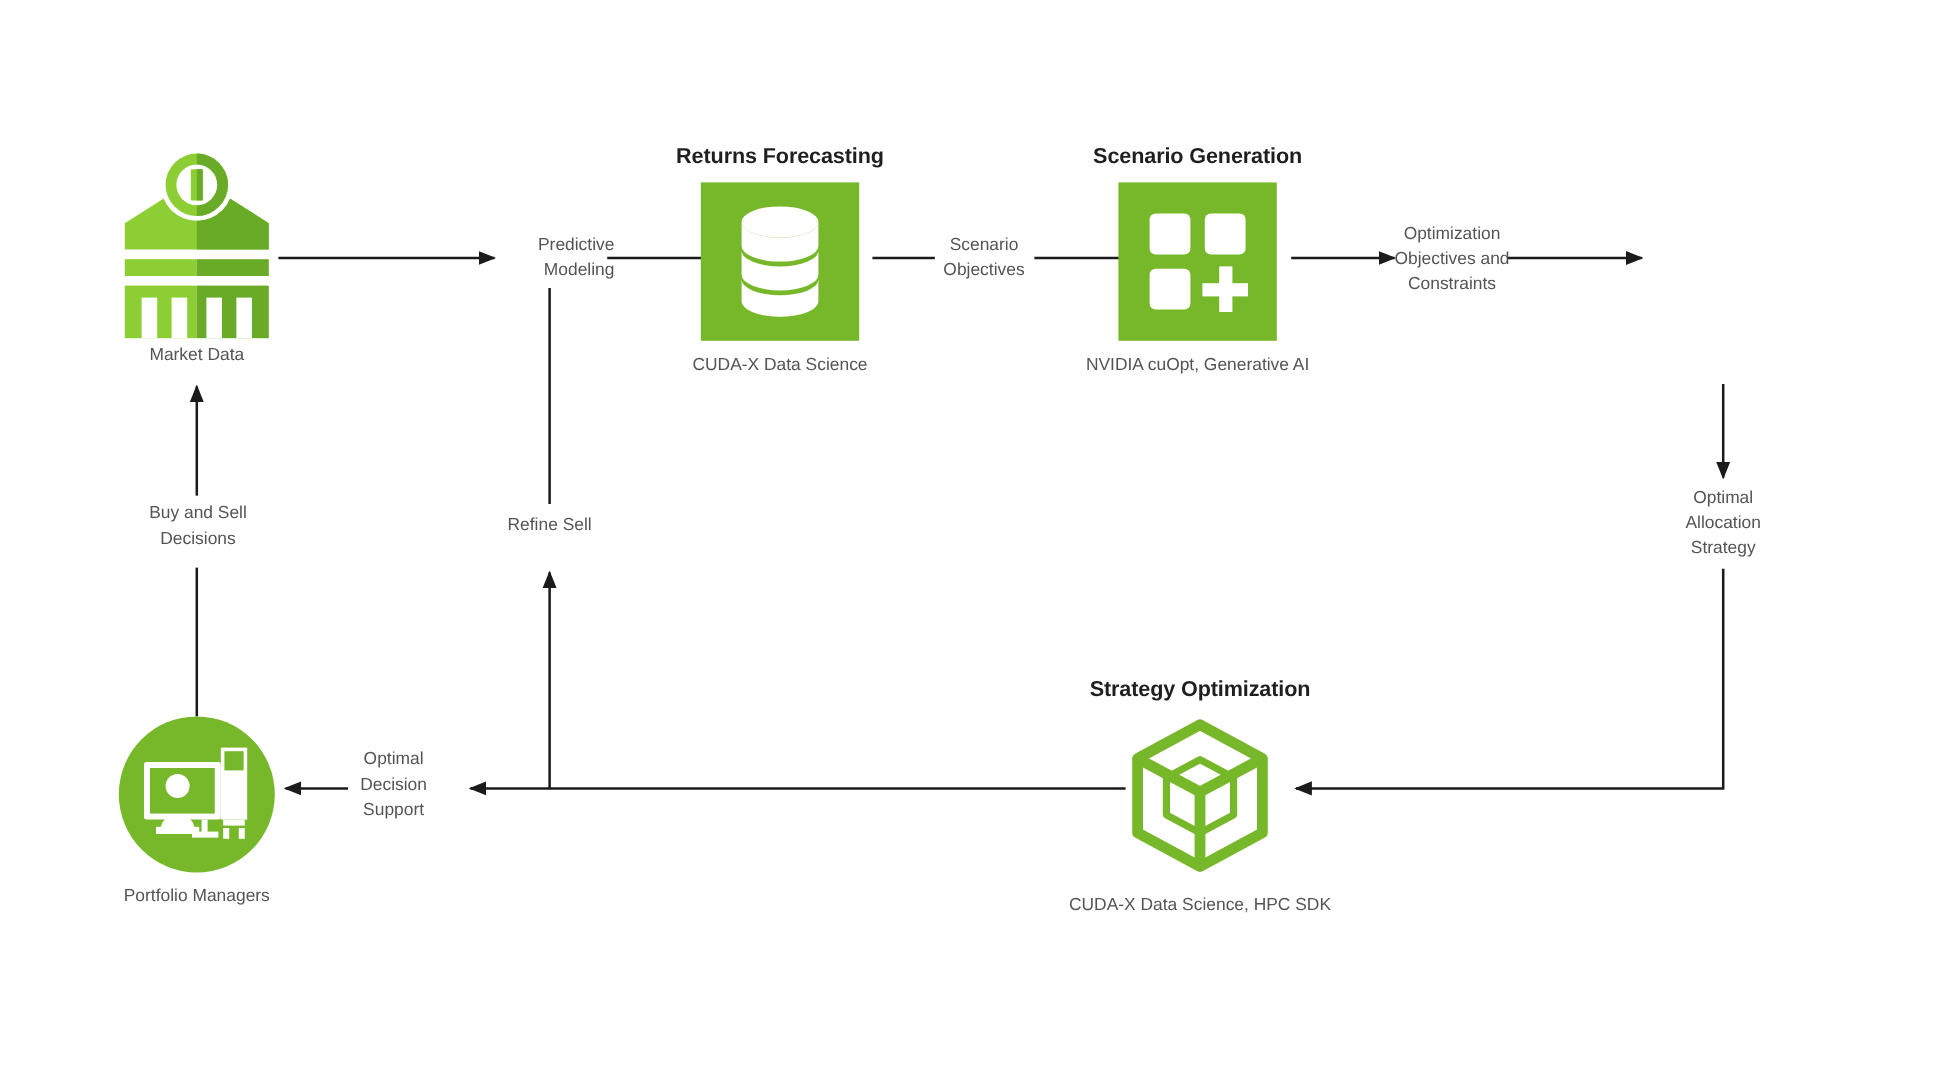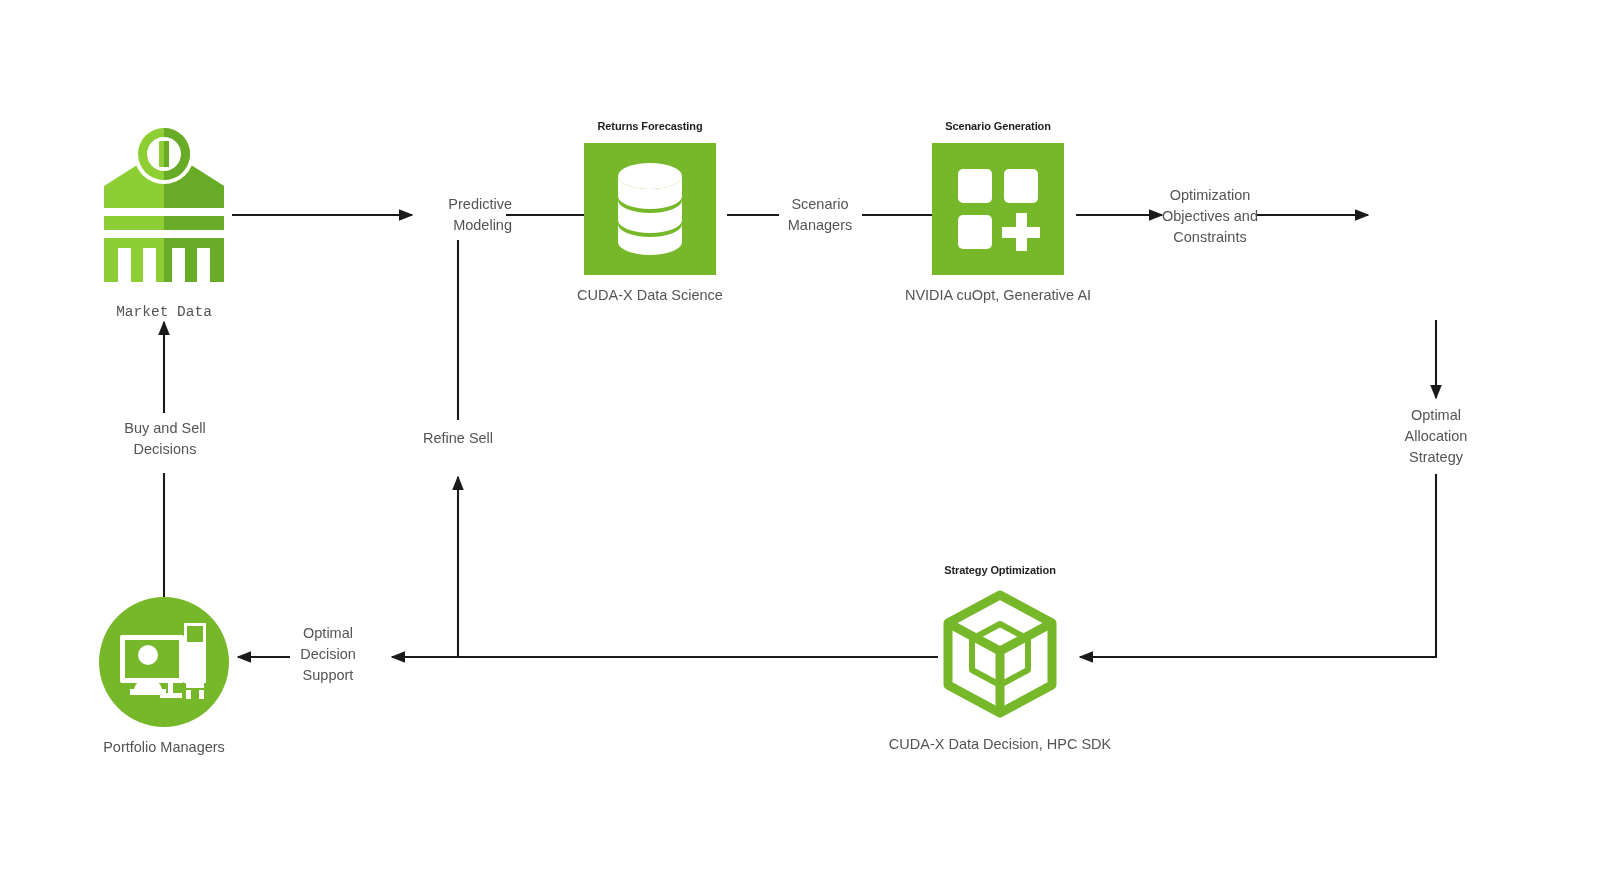--- a/index.html
+++ b/index.html
@@ -22,21 +22,21 @@
     left: 0;
     top: 0;
     width: 1618px;
     height: 889px;
   }
   .node {
     position: absolute;
     text-align: center;
   }
   .node-title {
-    font-size: 11px;
+    font-size: 18px;
     font-weight: bold;
     color: #1f1f1f;
     letter-spacing: -0.1px;
     white-space: nowrap;
   }
   .node-caption {
     font-size: 14.5px;
     color: #545454;
     white-space: nowrap;
   }
@@ -118,21 +118,21 @@
         <rect x="101" y="122" width="13" height="34" fill="#ffffff"></rect>
 
         <circle cx="68" cy="28" r="30" fill="#ffffff"></circle>
         <circle cx="68" cy="28" r="26" fill="#8ece35"></circle>
         <path d="M68,2 A26,26 0 0,1 68,54 Z" fill="#68ab26"></path>
         <circle cx="68" cy="28" r="17" fill="#ffffff"></circle>
         <rect x="63" y="15" width="10" height="26" rx="1" fill="#8ece35"></rect>
         <rect x="68" y="15" width="5" height="26" fill="#68ab26"></rect>
       </svg>
     </div>
-    <div class="node-caption" style="margin-top:22px;font-family:Liberation Mono, monospace;">Market Data</div>
+    <div class="node-caption" style="margin-top:6px;">Market Data</div>
   </div>
 
   <div class="node" style="left:540px; top:120px; width:220px;">
     <div class="node-title">Returns Forecasting</div>
     <div style="display:flex; justify-content:center; margin-top:11px;">
       <div class="icon-box">
         <svg width="70" height="94" viewBox="0 0 70 94">
           <ellipse cx="35" cy="14" rx="32" ry="13" fill="#ffffff"></ellipse>
           <path d="M3,14 L3,34 A32,13 0 0,0 67,34 L67,14 A32,13 0 0,1 3,14 Z" fill="#ffffff"></path>
           <path d="M3,38 L3,58 A32,13 0 0,0 67,58 L67,38 A32,13 0 0,1 3,38 Z" fill="#ffffff"></path>
@@ -169,21 +169,21 @@
             <path d="M60,5 L112,33 L112,95 L60,123 L8,95 L8,33 Z"></path>
             <path d="M8,33 L60,61 L112,33"></path>
             <path d="M60,61 L60,123"></path>
           </g>
           <g stroke="#76b82a" fill="none" stroke-width="6" stroke-linejoin="round">
             <path d="M60,34 L88,49 L88,80 L60,95 L32,80 L32,49 Z"></path>
           </g>
         </svg>
       </div>
     </div>
-    <div class="node-caption" style="margin-top:14px;">CUDA-X Data Decision, HPC SDK</div>
+    <div class="node-caption" style="margin-top:14px;">CUDA-X Data Science, HPC SDK</div>
   </div>
 
   <div class="node" style="left:94px; top:597px; width:140px;">
     <div style="display:flex; justify-content:center;">
       <div style="width:130px; height:130px; border-radius:50%; background:#76b82a; display:flex; align-items:center; justify-content:center;">
         <svg width="96" height="86" viewBox="0 0 96 86">
           <g fill="#ffffff">
 
             <rect x="68" y="4" width="22" height="60"></rect>
             <rect x="71" y="7" width="16" height="16" fill="#76b82a"></rect>
@@ -205,21 +205,21 @@
         </svg>
       </div>
     </div>
     <div class="node-caption" style="margin-top:12px;">Portfolio Managers</div>
   </div>
 
   <div class="edge-label" style="left:406px; top:194px; width:106px;text-align:right;">Predictive
 Modeling</div>
 
   <div class="edge-label" style="left:769px; top:194px; width:102px;">Scenario
-Managers</div>
+Objectives</div>
 
   <div class="edge-label" style="left:1152px; top:185px; width:116px;">Optimization
 Objectives  and
 Constraints</div>
 
   <div class="edge-label" style="left:1366px; top:405px; width:140px;">Optimal
 Allocation
 Strategy</div>
 
   <div class="edge-label" style="left:276px; top:623px; width:104px;">Optimal

